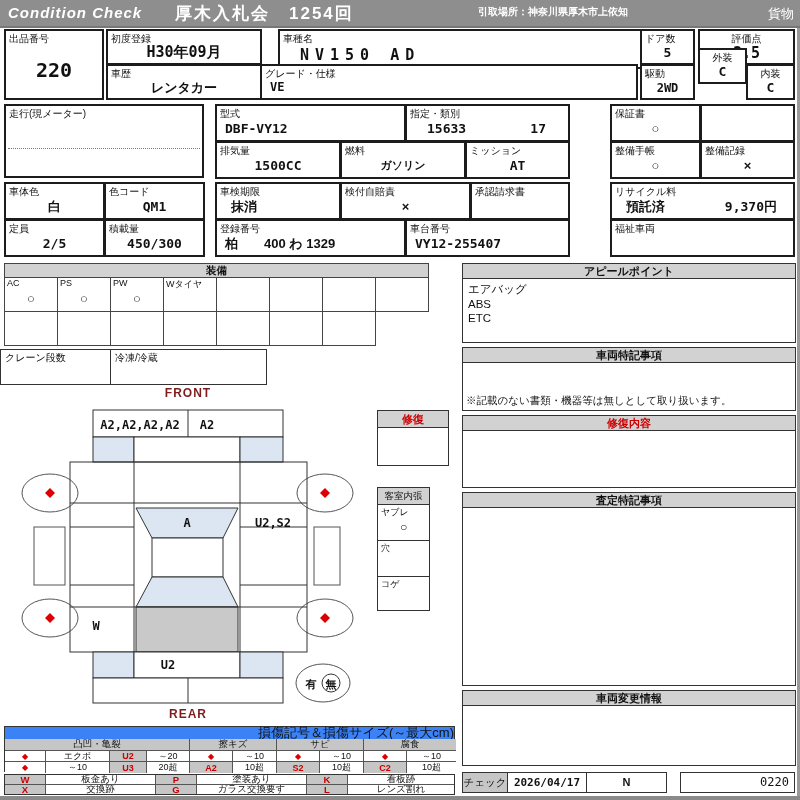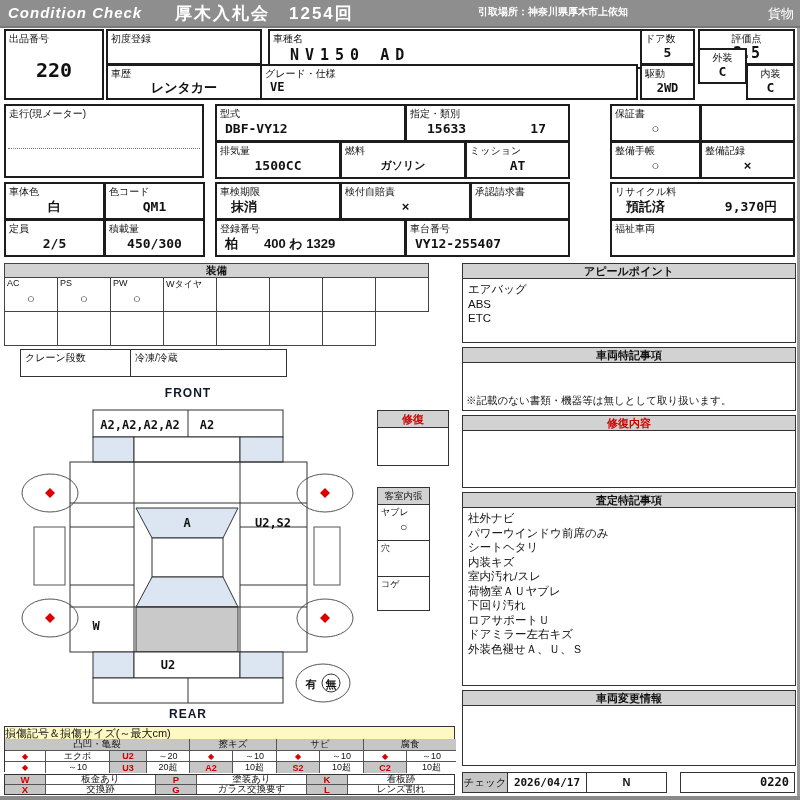--- a/index.html
+++ b/index.html
@@ -35,21 +35,21 @@
   .eqcell .lbl{font-size:9px;top:0;left:2px;}
   .eqcell .val{top:8px;font-size:13px;}
   
   .panel{position:absolute;left:462px;width:334px;border:1px solid #333;background:#fff;box-sizing:border-box;}
   .phdr{height:14px;line-height:14px;background:#d2d2d2;border-bottom:1px solid #333;
         text-align:center;font-size:11px;font-weight:bold;}
   .pbody{font-size:11.5px;line-height:14.5px;padding:3px 5px;white-space:pre-line;}
   .pnote{position:absolute;left:3px;bottom:2px;font-size:10.5px;white-space:nowrap;}
   
   .dirlbl{position:absolute;width:140px;text-align:center;font-size:12px;font-weight:bold;
-          color:#0f172a;letter-spacing:1px;}
+          color:#7f1d1d;letter-spacing:1px;}
   svg text{font-family:"DejaVu Sans Mono",monospace;font-weight:bold;fill:#111;}
   
   .lgrow{position:absolute;display:flex;box-sizing:border-box;justify-content:flex-end;}
   .lgcell{box-sizing:border-box;border-right:1px solid #555;border-bottom:1px solid #555;
           text-align:center;font-size:9px;overflow:hidden;white-space:nowrap;background:#fff;
           display:flex;align-items:center;justify-content:center;}
   .lgcell.gray{background:#c6c6c6;}
   .lgcell.red{color:#cc0000;font-weight:bold;}
   .lgcell.dmd{color:#dd0000;font-size:8px;}
   .edge-r{position:absolute;left:797px;top:0;width:3px;height:800px;background:#9a9a9a;}
@@ -68,26 +68,27 @@
     <span class="pickup">引取場所：神奈川県厚木市上依知</span>
     <span class="cargo">貨物</span>
   </div>
 
   <div class="box" style="left:4px;top:29px;width:100px;height:71px">
     <span class="lbl">出品番号</span>
     <div class="val big">220</div>
   </div>
   <div class="box" style="left:106px;top:29px;width:156px;height:36px">
     <span class="lbl">初度登録</span>
+    <div class="val mid">H30年09月</div>
   </div>
   <div class="box" style="left:106px;top:64px;width:156px;height:36px">
     <span class="lbl">車歴</span>
     <div class="val jp">レンタカー</div>
   </div>
-  <div class="box" style="left:268px;top:29px;width:378px;height:40px">
+  <div class="box" style="left:278px;top:29px;width:378px;height:40px">
     <span class="lbl">車種名</span>
     <div class="val mid left" style="letter-spacing:6px;padding-left:20px">NV150 AD</div>
   </div>
   <div class="box" style="left:260px;top:64px;width:378px;height:36px">
     <span class="lbl">グレード・仕様</span>
     <div class="val left" style="font-size:12px;top:9px;justify-content:flex-start">VE</div>
   </div>
   <div class="box" style="left:640px;top:29px;width:55px;height:36px">
     <span class="lbl">ドア数</span>
     <div class="val">5</div>
@@ -216,21 +217,21 @@
   <div class="eqcell" style="left:322px;top:277px"></div>
   <div class="eqcell" style="left:375px;top:277px"></div>
   <div class="eqcell" style="left:4px;top:311px"></div>
   <div class="eqcell" style="left:57px;top:311px"></div>
   <div class="eqcell" style="left:110px;top:311px"></div>
   <div class="eqcell" style="left:163px;top:311px"></div>
   <div class="eqcell" style="left:216px;top:311px"></div>
   <div class="eqcell" style="left:269px;top:311px"></div>
   <div class="eqcell" style="left:322px;top:311px"></div>
 
-  <div class="box1" style="left:20px;top:349px;width:267px;height:28px">
+  <div class="box1" style="left:0;top:349px;width:267px;height:36px">
     <span class="lbl" style="left:4px">クレーン段数</span>
     <span class="lbl" style="left:114px">冷凍/冷蔵</span>
     <div style="position:absolute;left:109px;top:0;bottom:0;border-left:1px solid #333"></div>
   </div>
 
   <div class="dirlbl" style="left:118px;top:386px">FRONT</div>
   <div class="dirlbl" style="left:118px;top:707px">REAR</div>
 
   <svg style="position:absolute;left:0;top:398px" width="360" height="310" viewBox="0 0 360 310">
 
@@ -318,43 +319,33 @@
   <div class="panel" style="top:347px;height:64px">
     <div class="phdr">車両特記事項</div>
     <div class="pnote">※記載のない書類・機器等は無しとして取り扱います。</div>
   </div>
   <div class="panel" style="top:415px;height:73px">
     <div class="phdr redtxt">修復内容</div>
     <div class="pbody"></div>
   </div>
   <div class="panel" style="top:492px;height:194px">
     <div class="phdr">査定特記事項</div>
-    <div class="pbody">社外ナビ
-パワーウインドウ前席のみ
-シートヘタリ
-内装キズ
-室内汚れ/スレ
-荷物室ＡＵヤブレ
-下回り汚れ
-ロアサポートＵ
-ドアミラー左右キズ
-外装色褪せＡ、Ｕ、Ｓ</div>
   </div>
   <div class="panel" style="top:690px;height:76px">
     <div class="phdr">車両変更情報</div>
     <div class="pbody"></div>
   </div>
 
   <div class="box1" style="left:462px;top:772px;width:46px;height:21px;background:#c6c6c6;text-align:center;font-size:10.5px;line-height:19px">チェック</div>
   <div class="box1" style="left:507px;top:772px;width:80px;height:21px;text-align:center;font-weight:bold;font-size:11px;line-height:19px;font-family:'DejaVu Sans Mono',monospace">2026/04/17</div>
   <div class="box1" style="left:586px;top:772px;width:81px;height:21px;text-align:center;font-weight:bold;font-size:11px;line-height:19px">N</div>
-  <div class="box1" style="left:680px;top:772px;width:115px;height:21px;text-align:right;font-weight:bold;font-size:12px;line-height:19px;padding-right:5px;font-family:'DejaVu Sans Mono',monospace">0220</div>
+  <div class="box1" style="left:680px;top:772px;width:115px;height:21px;text-align:right;font-weight:normal;font-size:12px;line-height:19px;padding-right:5px;font-family:'DejaVu Sans Mono',monospace">0220</div>
 
   <div class="box1" style="left:4px;top:726px;width:451px;height:46px;border-bottom:none">
-    <div style="height:12px;background:#fef9c3;border-bottom:1px solid #555;text-align:left;font-size:11px;line-height:12px">損傷記号＆損傷サイズ(～最大cm)</div>
+    <div style="height:12px;background:#3b82f6;border-bottom:1px solid #555;text-align:right;font-size:13px;line-height:12px">損傷記号＆損傷サイズ(～最大cm)</div>
     <div class="lgrow" style="left:0;top:12px;width:451px;height:12px">
       <div class="lgcell gray" style="width:185px;font-size:9.5px">凸凹・亀裂</div>
       <div class="lgcell gray" style="width:87px;font-size:9.5px">擦キズ</div>
       <div class="lgcell gray" style="width:87px;font-size:9.5px">サビ</div>
       <div class="lgcell gray" style="width:92px;font-size:9.5px;border-right:none">腐食</div>
     </div>
     <div class="lgrow" style="left:0;top:24px;width:451px;height:11px">
       <div class="lgcell dmd" style="width:41px">◆</div>
       <div class="lgcell" style="width:64px">エクボ</div>
       <div class="lgcell gray red" style="width:37px">U2</div>

